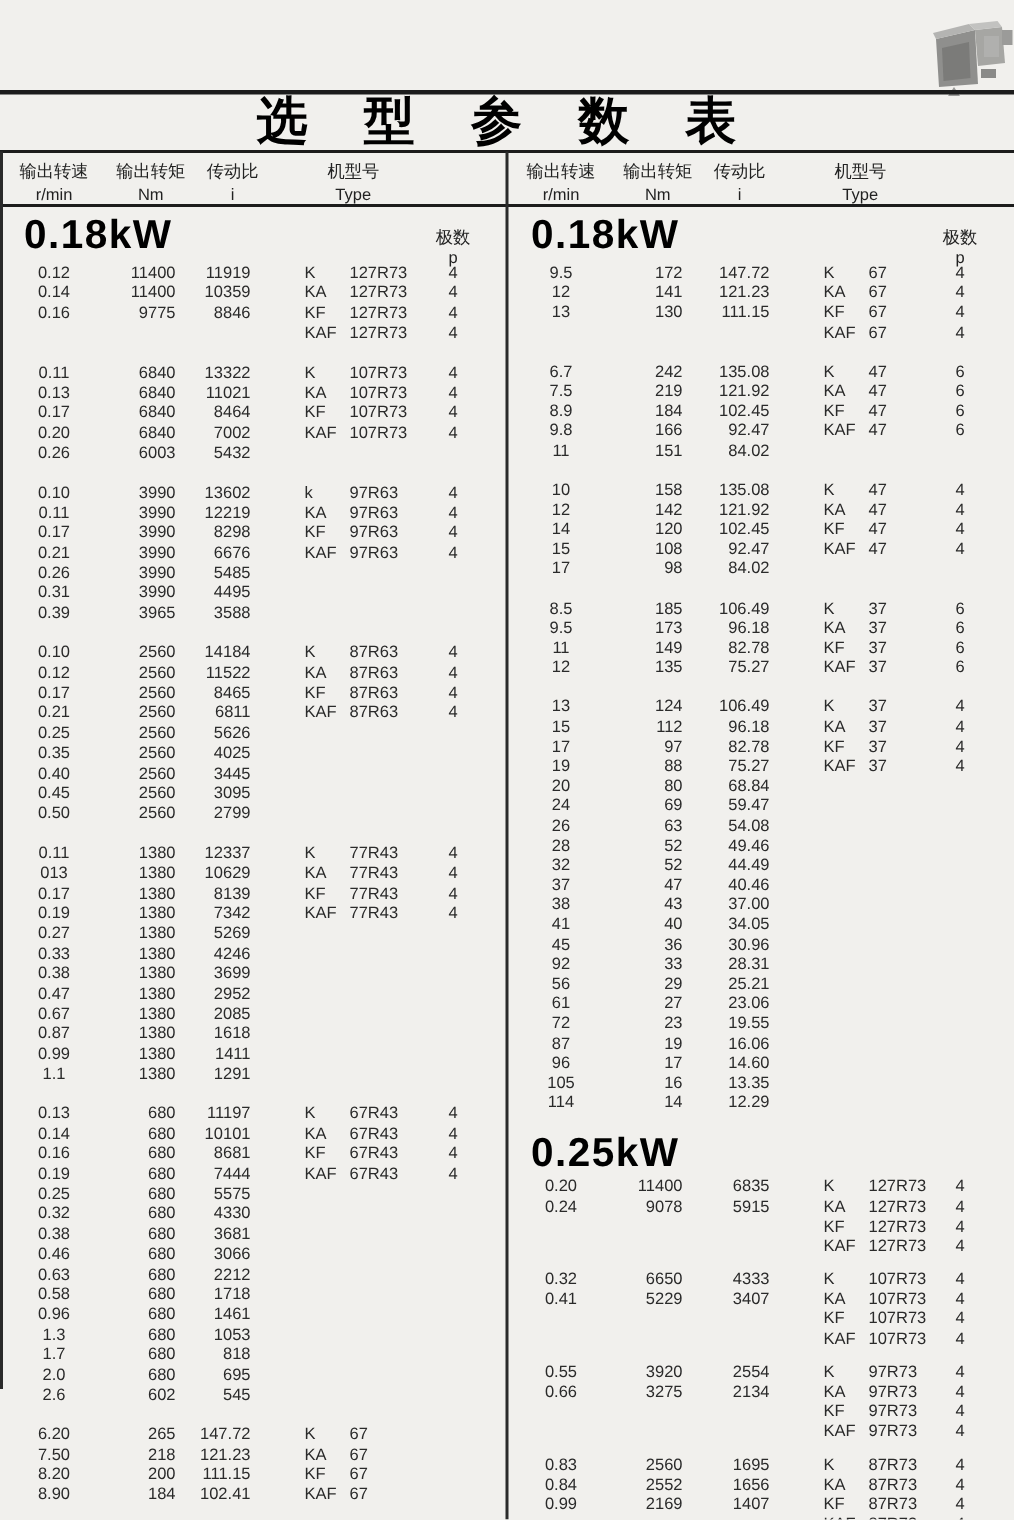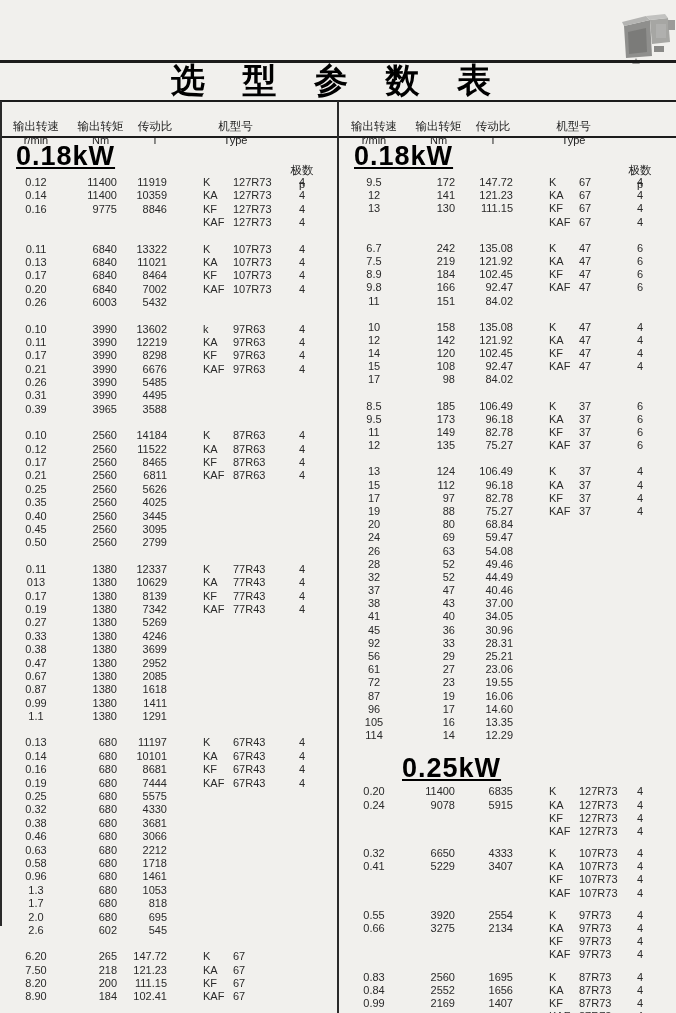--- a/index.html
+++ b/index.html
@@ -18,33 +18,33 @@
   #page-title{
     position:absolute;top:58px;left:0;width:676px;text-align:center;
     font-size:34px;font-weight:bold;letter-spacing:14px;color:#000;
   }
   #gearmotor-photo{position:absolute;top:12px;left:616px;width:60px;height:52px;}
 
   .header-band{position:absolute;top:103px;height:33px;display:flex;}
   #header-left{left:0;width:338px;}
   #header-right{left:338px;width:338px;}
   .hcell{display:flex;flex-direction:column;justify-content:space-between;
-    text-align:center;font-size:11.5px;color:#222;padding-top:16px;}
+    text-align:center;font-size:11.5px;color:#222;padding-top:4px;}
   .hcell .unit{font-size:11px;}
   .hc1{width:72px;} .hc2{width:57px;} .hc3{width:52px;} .hc4{width:109px;} .hc5{width:24px;margin-top:44px;}
 
   .column{position:absolute;top:140px;width:338px;}
   #col-left{left:0;}
   #col-right{left:338px;}
 
   .sec-heading{
     font-size:27px;font-weight:bold;color:#000;
-    padding:2px 0 5px 16px;line-height:29px;letter-spacing:1px;text-decoration:underline;
+    padding:2px 0 5px 16px;line-height:29px;letter-spacing:1px;
   }
-  .section.compact .sec-heading{padding:0 0 3px 16px;line-height:27px;margin-left:48px;}
+  .section.compact .sec-heading{padding:0 0 3px 16px;line-height:27px;}
   .block{margin-bottom:13px;}
   .section.compact .block{margin-bottom:9px;}
   .row{display:flex;height:13.4px;line-height:13.4px;font-size:11px;white-space:nowrap;}
   #col-right .row{height:13.2px;line-height:13.2px;}
   .c1{width:72px;text-align:center;}
   .c2{width:57px;text-align:right;padding-right:12px;box-sizing:border-box;}
   .c3{width:52px;text-align:right;padding-right:14px;box-sizing:border-box;}
   #col-right .c3{padding-right:6px;}
   .c4{width:109px;display:flex;}
   .c4 .tprefix{display:inline-block;width:30px;margin-left:22px;text-align:left;}

